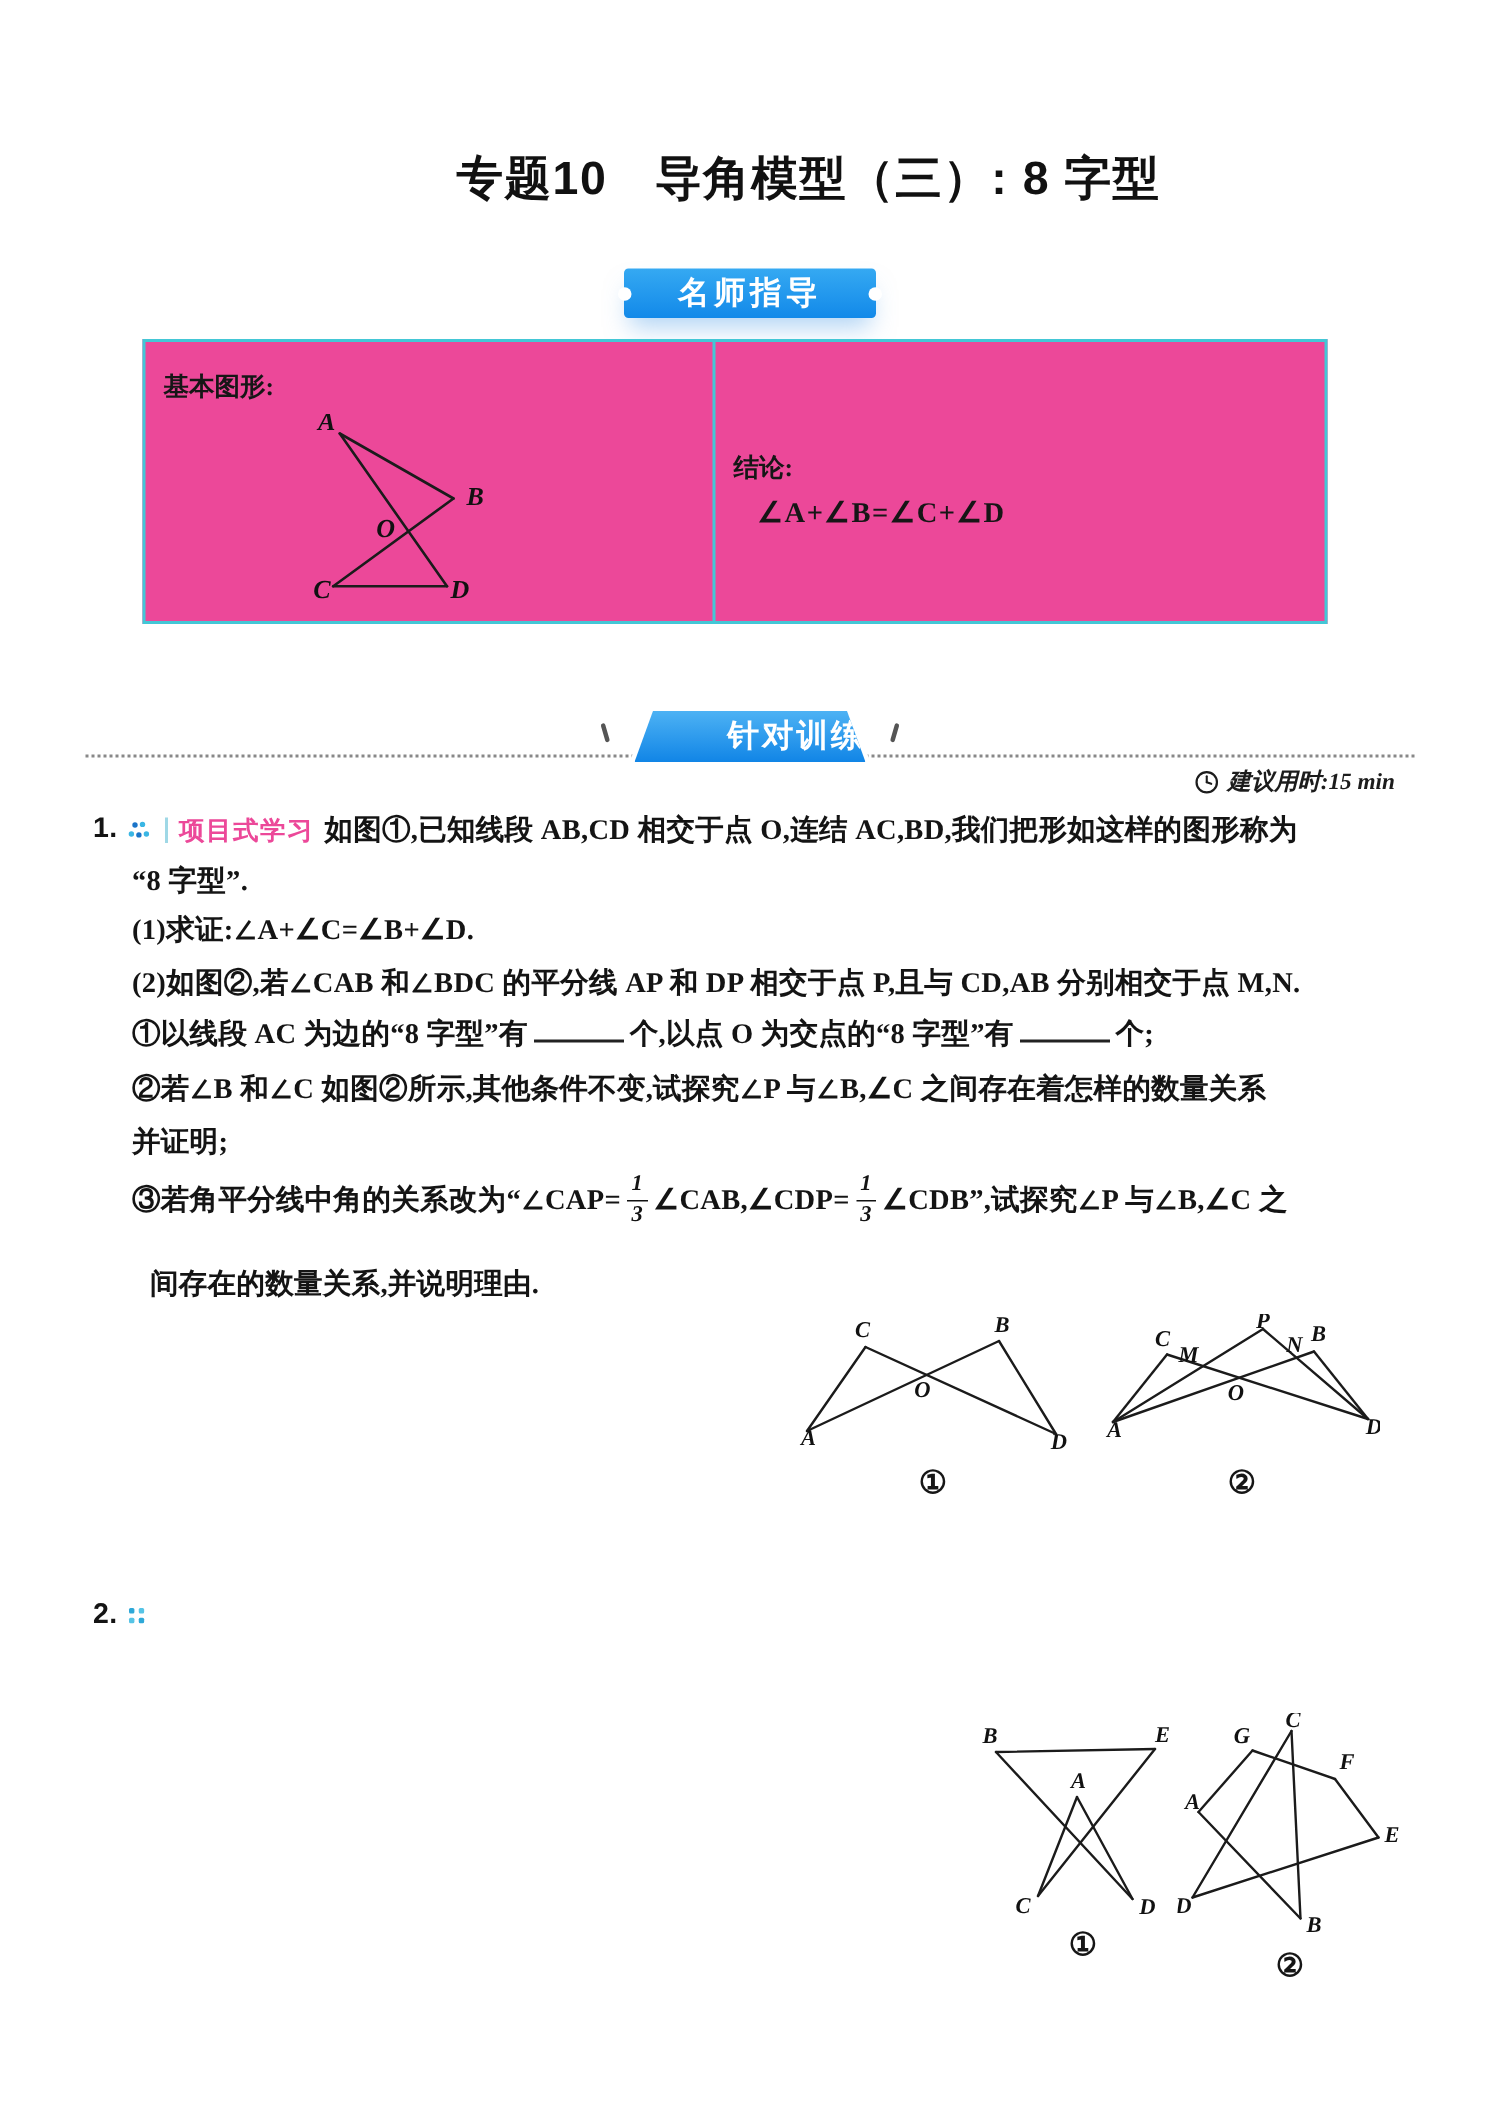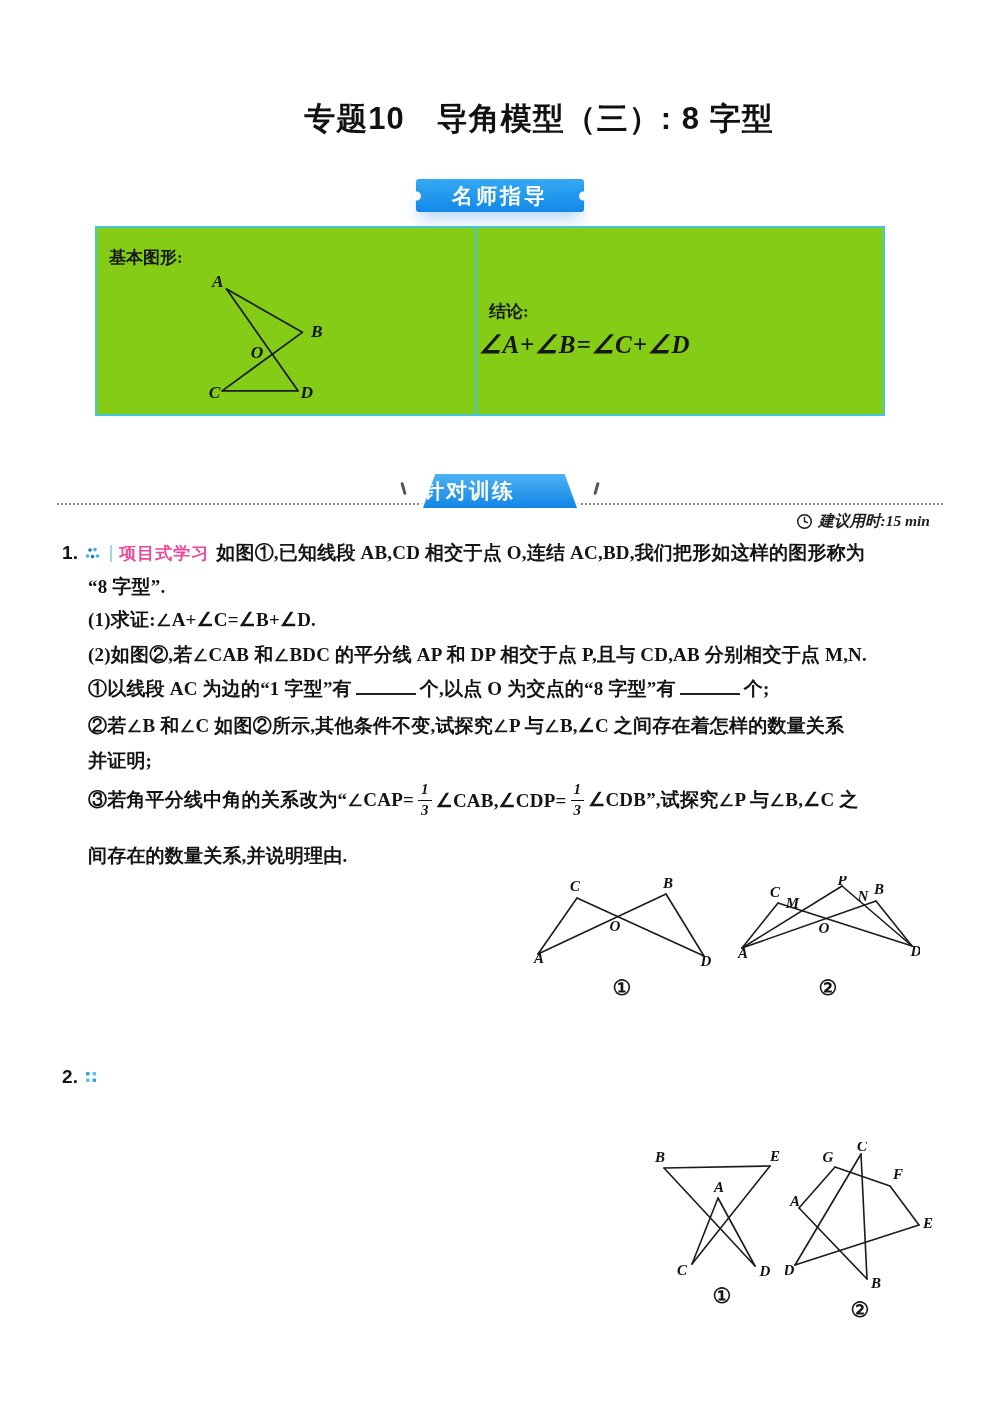--- a/index.html
+++ b/index.html
@@ -20,41 +20,41 @@
     box-shadow:0 10px 16px -4px rgba(100,170,235,.5);
     color:#fff;font-family:"Liberation Sans",sans-serif;font-weight:700;font-size:21px;
     text-align:center;line-height:33px;letter-spacing:3px;
   }
   .guide-badge .notch{position:absolute;top:50%;width:9px;height:9px;border-radius:50%;background:#fff;transform:translateY(-50%);}
   .guide-badge .notch.left{left:-4px;}
   .guide-badge .notch.right{right:-4px;}
   
   .concept-box{
     position:absolute;left:95px;top:226px;width:786px;height:186px;
-    border:2.5px solid #43c7d6;background:#84cc16;
+    border:2.5px solid #43c7d6;background:#ec4899;
   }
   .concept-left{position:absolute;left:0;top:0;width:378px;height:100%;border-right:2px solid #43c7d6;}
   .concept-right{position:absolute;left:380px;top:0;right:0;height:100%;}
   .cell-label{position:absolute;left:12px;top:18px;font-size:17px;font-weight:700;}
   .concl-label{position:absolute;left:12px;top:72px;font-size:17px;font-weight:700;}
-  .concl-formula{position:absolute;left:2px;top:102px;font-size:25px;font-style:italic;font-weight:600;letter-spacing:1px;}
+  .concl-formula{position:absolute;left:28px;top:102px;font-size:19px;font-weight:600;letter-spacing:1px;}
   .concept-fig{position:absolute;left:85px;top:48px;}
   
   .dash-line{position:absolute;left:57px;right:57px;top:503px;border-top:2px dotted #888;}
   .training-badge-outer{
     position:absolute;top:471px;left:50%;transform:translateX(-50%);
     width:162px;height:39px;background:#fff;
     clip-path:polygon(9% 0,91% 0,100% 100%,0 100%);
   }
   .training-badge-inner{
     position:absolute;left:4px;right:4px;top:3px;bottom:2px;
     background:linear-gradient(180deg,#4db2f4 0%,#1185e6 100%);
     clip-path:polygon(8% 0,92% 0,100% 100%,0 100%);
     color:#fff;font-family:"Liberation Sans",sans-serif;font-weight:700;font-size:21px;
-    text-align:left;line-height:34px;letter-spacing:2px;
+    text-align:right;line-height:34px;letter-spacing:2px;
   }
   .badge-tick{position:absolute;top:482px;width:3px;height:13px;background:#555;border-radius:2px;}
   .badge-tick.left{left:calc(50% - 98px);transform:rotate(-16deg);}
   .badge-tick.right{left:calc(50% + 95px);transform:rotate(16deg);}
   
   .time-note{
     position:absolute;top:511px;right:70px;display:flex;align-items:center;gap:5px;
     font-size:15.5px;font-weight:700;font-style:italic;color:#1c1c1c;font-family:Liberation Serif, serif;
   }
   
@@ -138,40 +138,40 @@
       <circle cx="12.6" cy="9" r="1.8" fill="#3ab6e4"></circle>
     </svg>
     <span class="tag-sep"></span>
     <span class="tag-text">项目式学习</span>
     <span>如图①,已知线段 AB,CD 相交于点 O,连结 AC,BD,我们把形如这样的图形称为</span>
   </div>
   <div class="tline" style="top:574px;">“8 字型”.</div>
   <div class="tline" style="top:607px;">(1)求证:∠A+∠C=∠B+∠D.</div>
   <div class="tline" style="top:642px;">(2)如图②,若∠CAB 和∠BDC 的平分线 AP 和 DP 相交于点 P,且与 CD,AB 分别相交于点 M,N.</div>
   <div class="tline" style="top:676px;">
-    <span>①以线段 AC 为边的“1 字型”有</span><span class="blank"></span><span>个,以点 O 为交点的“8 字型”有</span><span class="blank"></span><span>个;</span>
+    <span>①以线段 AC 为边的“8 字型”有</span><span class="blank"></span><span>个,以点 O 为交点的“8 字型”有</span><span class="blank"></span><span>个;</span>
   </div>
   <div class="tline" style="top:713px;">②若∠B 和∠C 如图②所示,其他条件不变,试探究∠P 与∠B,∠C 之间存在着怎样的数量关系</div>
   <div class="tline" style="top:748px;">并证明;</div>
   <div class="tline fracline" style="top:782px;">
     <span>③若角平分线中角的关系改为“∠CAP=</span>
     <span class="frac">
       <span class="num">1</span>
       <span class="bar"></span>
       <span class="den">3</span>
     </span>
     <span>∠CAB,∠CDP=</span>
     <span class="frac">
       <span class="num">1</span>
       <span class="bar"></span>
       <span class="den">3</span>
     </span>
     <span>∠CDB”,试探究∠P 与∠B,∠C 之</span>
   </div>
-  <div class="tline" style="top:843px;">间存在的数量关系,并说明理由.</div>
+  <div class="tline" style="top:843px;margin-left:12px;">间存在的数量关系,并说明理由.</div>
 
   <div class="fig" style="left:532px;top:878px;width:180px;">
     <svg class="geo" width="180" height="92" viewBox="0 0 180 92">
       <g>
         <line x1="6" y1="76" x2="45" y2="20"></line>
         <line x1="6" y1="76" x2="134" y2="16"></line>
         <line x1="45" y1="20" x2="172" y2="78"></line>
         <line x1="134" y1="16" x2="172" y2="78"></line>
       </g>
       <text x="43" y="13" text-anchor="middle">C</text>

